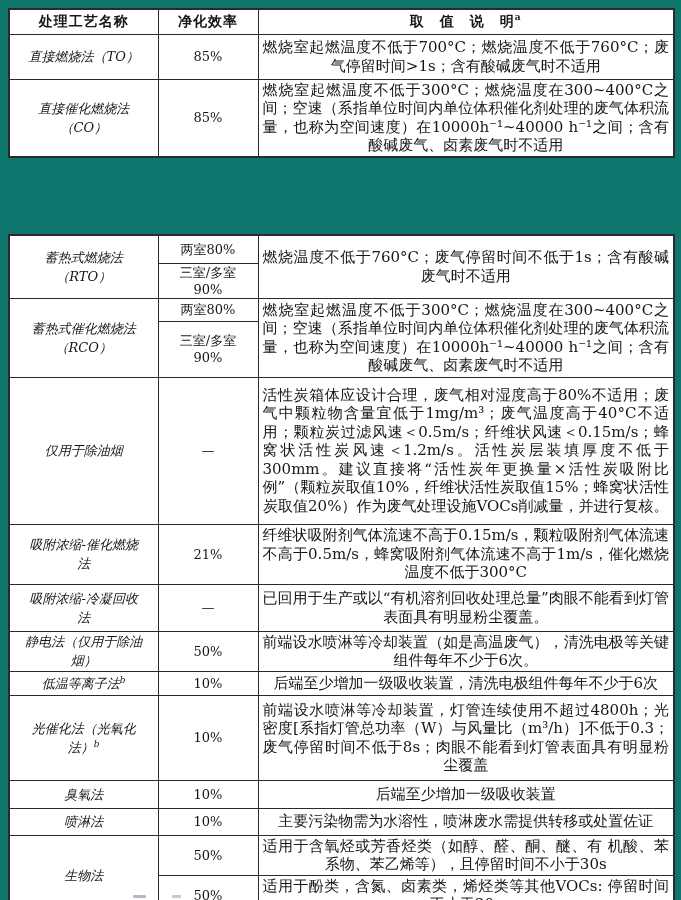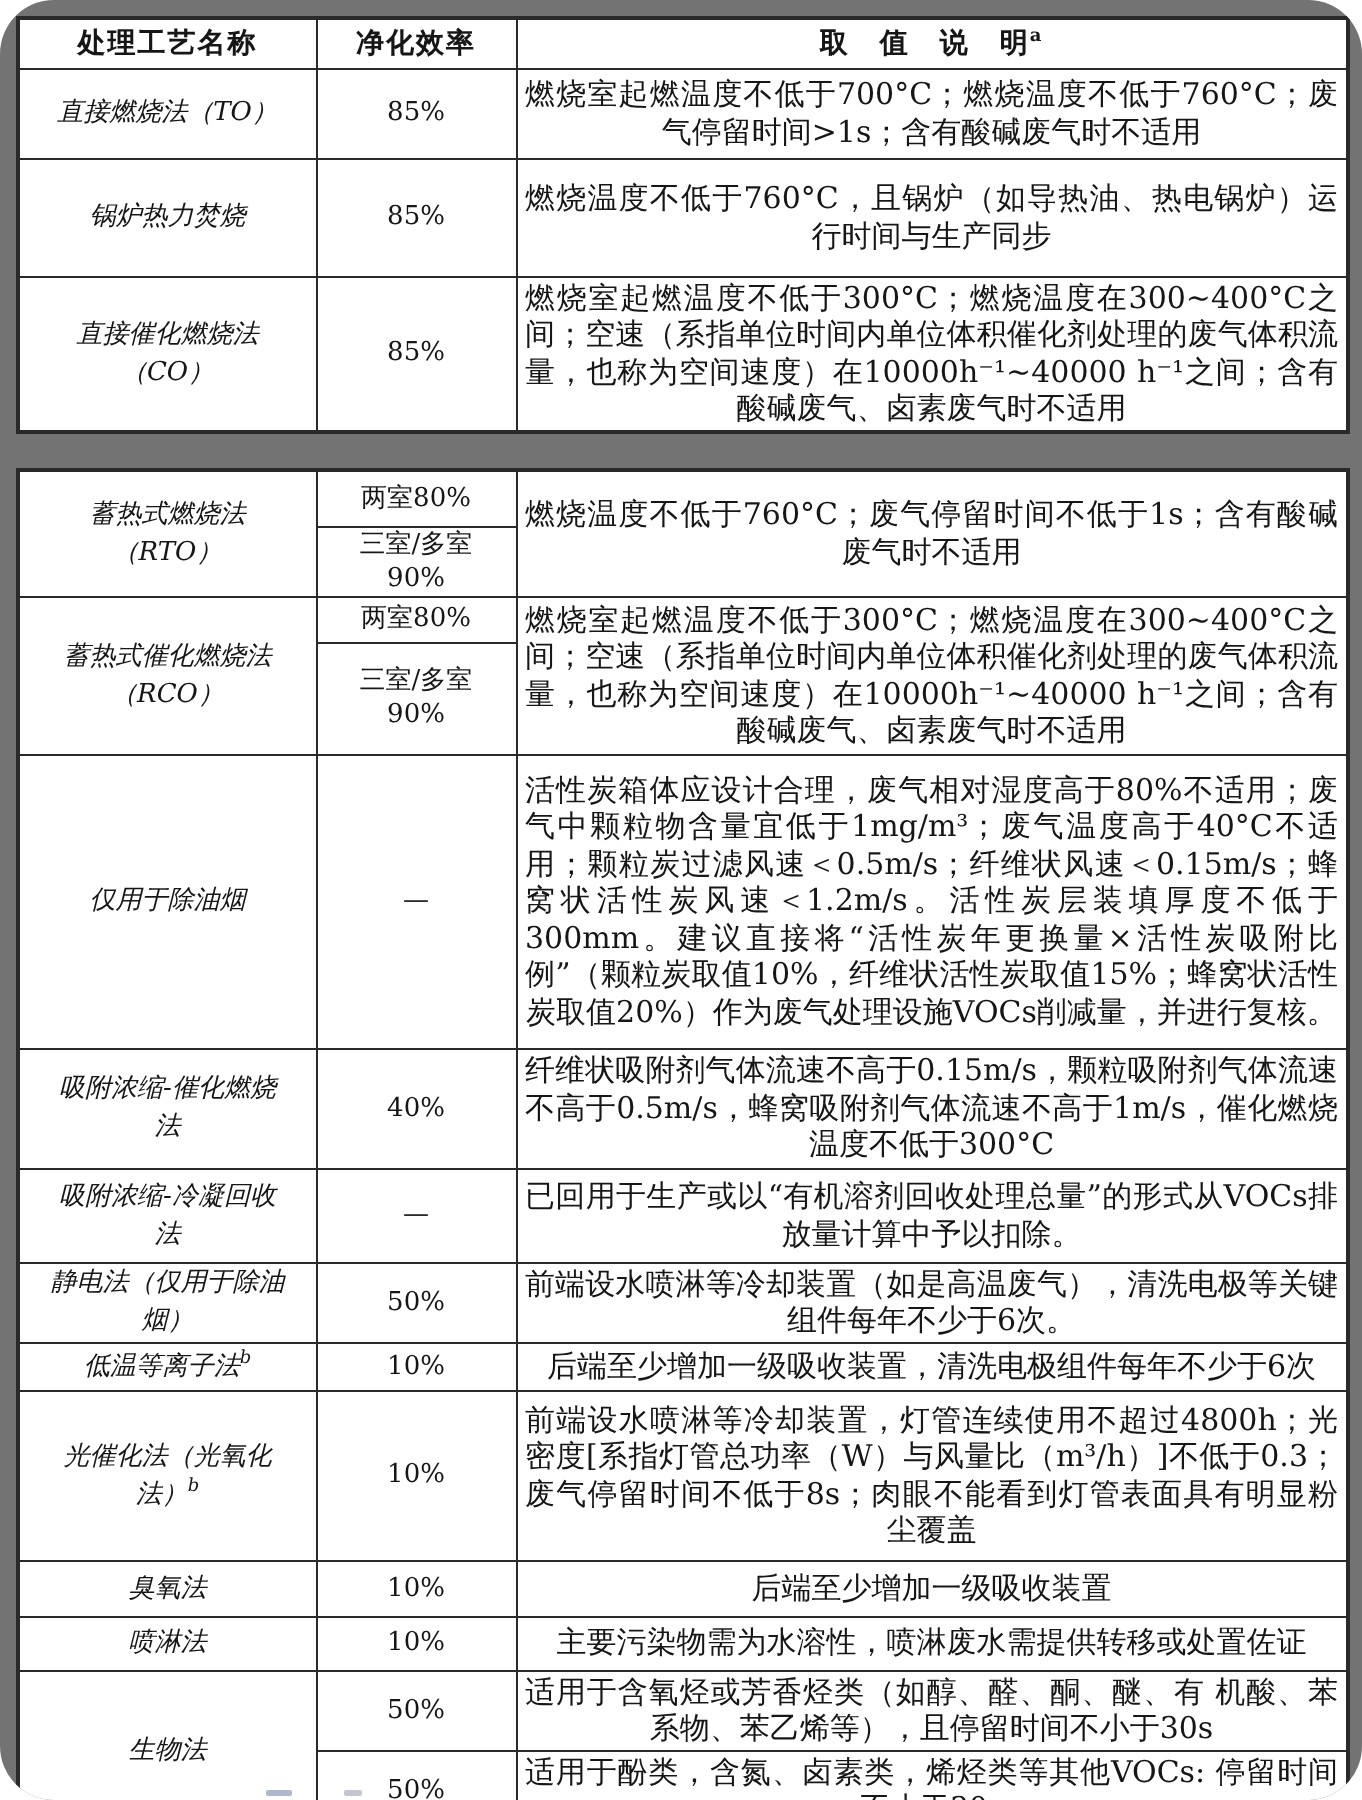--- a/index.html
+++ b/index.html
@@ -1,18 +1,18 @@
 <!DOCTYPE html>
 <html><head>
 <meta charset="utf-8">
 <style>
   html,body{margin:0;padding:0;background:#ffffff;}
   .page{
-    position:relative;width:681px;height:900px;background:#737373;overflow:hidden;
-    font-family:"DejaVu Serif","Liberation Serif",serif;color:#161616;border-radius:27px;
+    position:relative;width:681px;height:900px;background:#0f766e;overflow:hidden;
+    font-family:"DejaVu Serif","Liberation Serif",serif;color:#161616;
   }
   table.t{
     border-collapse:collapse;table-layout:fixed;width:665px;
     margin:0;background:#fff;
   }
   table.t#t1{position:absolute;left:8px;top:8px;}
   table.t#t2{position:absolute;left:8px;top:234px;}
   table.t td,table.t th{border:1px solid #2a2a2a;overflow:hidden;}
   table.t{border:2px solid #2a2a2a;}
   th.hd{
@@ -51,25 +51,20 @@
         <tr style="height:25px">
       <th class="hd">处理工艺名称</th>
       <th class="hd">净化效率</th>
       <th class="hd"><span>取　值　说　明</span><sup>a</sup></th>
     </tr>
     <tr style="height:45px">
       <td class="name">直接燃烧法（TO）</td>
       <td class="eff">85%</td>
       <td class="desc">燃烧室起燃温度不低于700°C；燃烧温度不低于760°C；废气停留时间&gt;1s；含有酸碱废气时不适用</td>
     </tr>
-    <tr style="height:59px">
-      <td class="name">锅炉热力焚烧</td>
-      <td class="eff">85%</td>
-      <td class="desc">燃烧温度不低于760°C，且锅炉（如导热油、热电锅炉）运行时间与生产同步</td>
-    </tr>
     <tr style="height:77px">
       <td class="name">直接催化燃烧法（CO）</td>
       <td class="eff">85%</td>
       <td class="desc">燃烧室起燃温度不低于300°C；燃烧温度在300~400°C之间；空速（系指单位时间内单位体积催化剂处理的废气体积流量，也称为空间速度）在10000h⁻¹~40000 h⁻¹之间；含有酸碱废气、卤素废气时不适用</td>
     </tr>
   </tbody>
     </table>
 
   <table class="t" id="t2">
     <colgroup>
@@ -97,27 +92,27 @@
       <td class="eff">三室/多室90%</td>
     </tr>
 
     <tr style="height:147px">
       <td class="name">仅用于除油烟</td>
       <td class="eff">—</td>
       <td class="desc">活性炭箱体应设计合理，废气相对湿度高于80%不适用；废气中颗粒物含量宜低于1mg/m³；废气温度高于40°C不适用；颗粒炭过滤风速＜0.5m/s；纤维状风速＜0.15m/s；蜂窝状活性炭风速＜1.2m/s。活性炭层装填厚度不低于300mm。建议直接将“活性炭年更换量×活性炭吸附比例”（颗粒炭取值10%，纤维状活性炭取值15%；蜂窝状活性炭取值20%）作为废气处理设施VOCs削减量，并进行复核。</td>
     </tr>
     <tr style="height:60px">
       <td class="name">吸附浓缩-催化燃烧法</td>
-      <td class="eff">40%</td>
+      <td class="eff">21%</td>
       <td class="desc">纤维状吸附剂气体流速不高于0.15m/s，颗粒吸附剂气体流速不高于0.5m/s，蜂窝吸附剂气体流速不高于1m/s，催化燃烧温度不低于300°C</td>
     </tr>
     <tr style="height:47px">
       <td class="name">吸附浓缩-冷凝回收法</td>
       <td class="eff">—</td>
-      <td class="desc">已回用于生产或以“有机溶剂回收处理总量”的形式从VOCs排放量计算中予以扣除。</td>
+      <td class="desc">已回用于生产或以“有机溶剂回收处理总量”肉眼不能看到灯管表面具有明显粉尘覆盖。</td>
     </tr>
     <tr style="height:38px">
       <td class="name">静电法（仅用于除油烟）</td>
       <td class="eff">50%</td>
       <td class="desc">前端设水喷淋等冷却装置（如是高温废气），清洗电极等关键组件每年不少于6次。</td>
     </tr>
     <tr style="height:24px">
       <td class="name"><span>低温等离子法</span><sup>b</sup></td>
       <td class="eff">10%</td>
       <td class="desc">后端至少增加一级吸收装置，清洗电极组件每年不少于6次</td>

